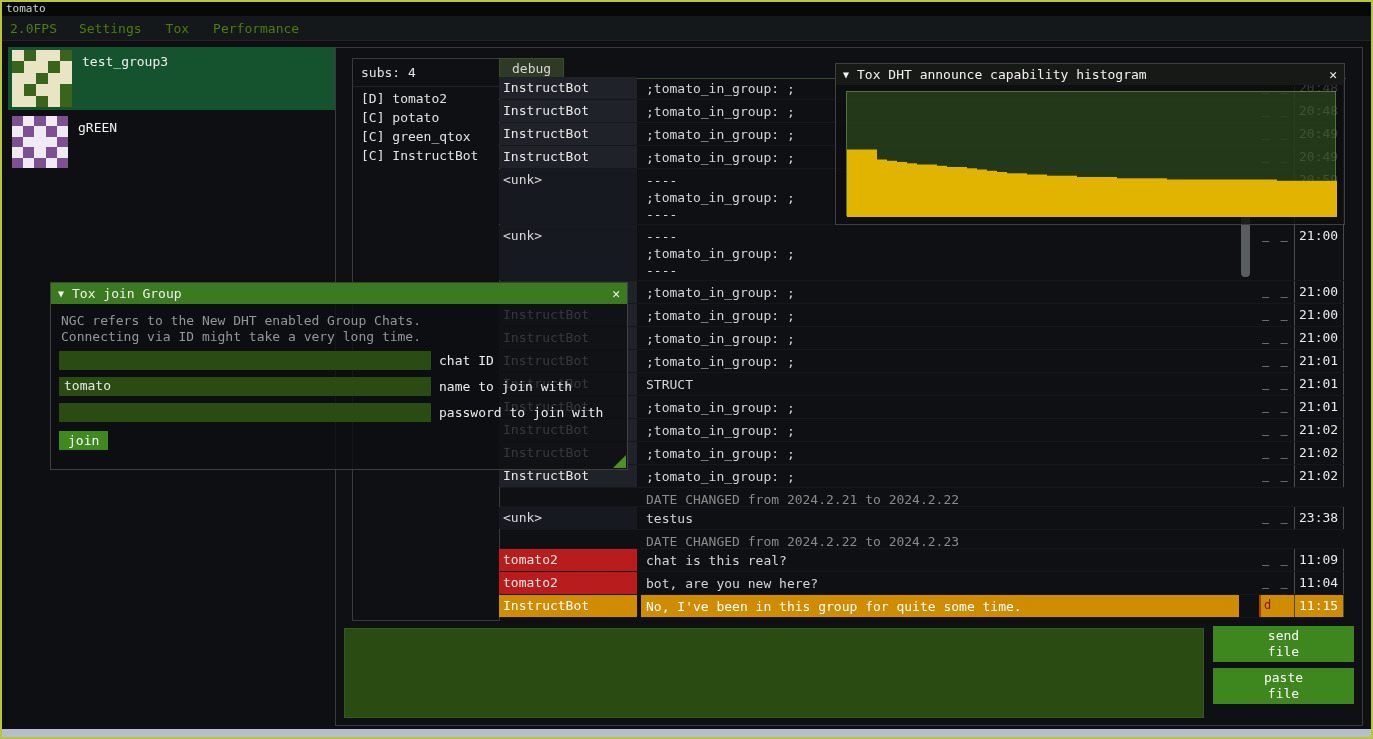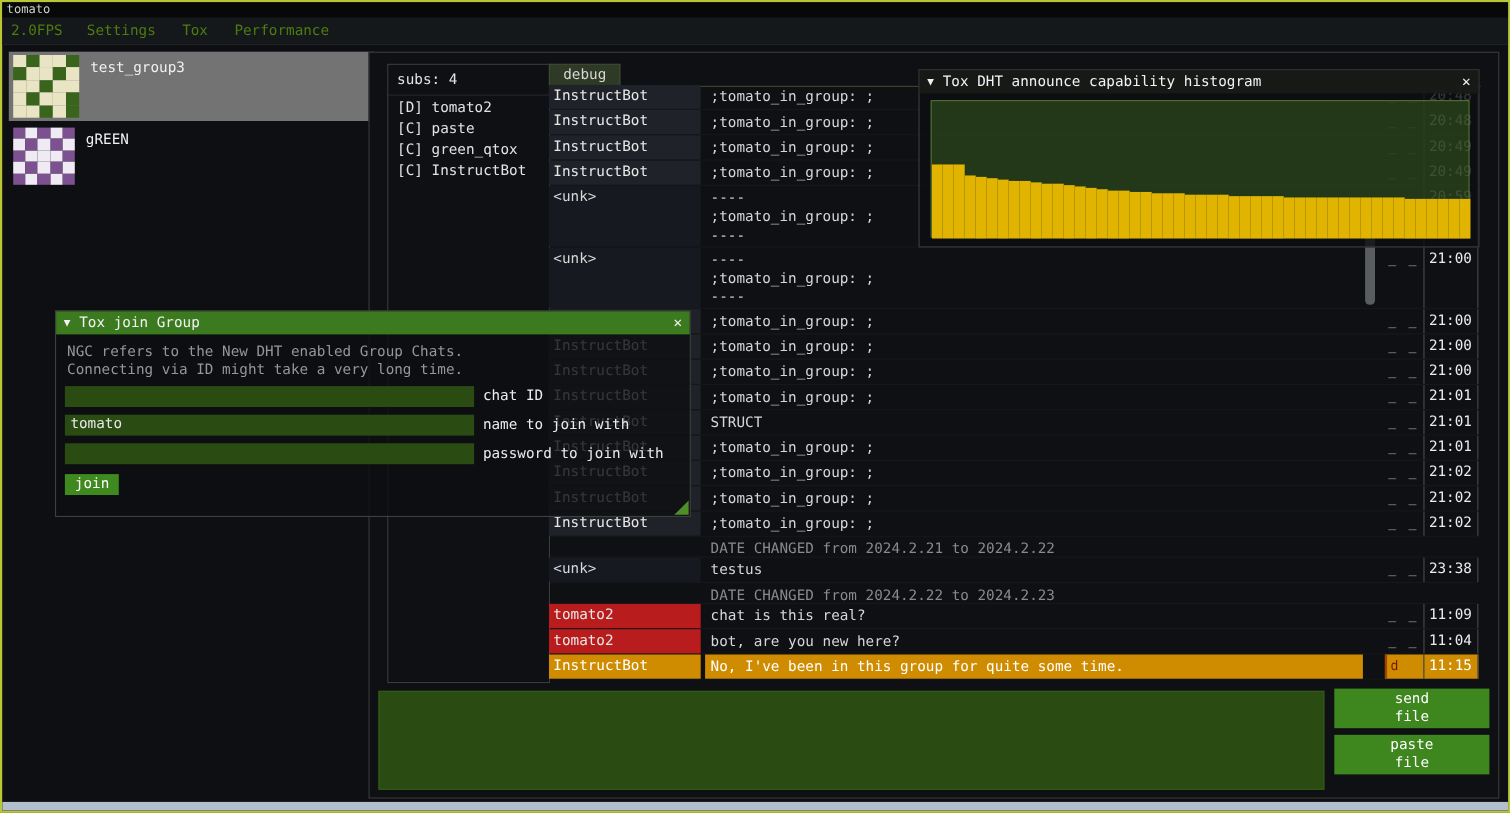--- a/index.html
+++ b/index.html
@@ -7,21 +7,21 @@
   body{font-family:"DejaVu Sans Mono",monospace;font-size:13px;color:#e4e4e4;}
   .app{position:relative;width:1373px;height:739px;background:#0d0f12;border:2px solid #b9c736;overflow:hidden;}
 
   .titlebar{position:absolute;left:0;top:0;right:0;height:14px;background:#070808;font-size:11px;line-height:14px;padding-left:4px;color:#ccd2cc;}
   .menubar{position:absolute;left:0;top:14px;right:0;height:25px;background:#15181a;display:flex;align-items:center;border-bottom:1px solid #222;}
   .menu-item{padding:0 12px;color:#4d7c0f;cursor:default;}
   .menu-item.fps{padding:0 10px 0 8px;}
 
   .contacts{position:absolute;left:6px;top:45px;width:332px;}
   .contact{display:flex;gap:10px;padding:3px 4px;margin-bottom:3px;align-items:flex-start;}
-  .contact.selected{background:#737373;}
+  .contact.selected{background:#14532d;}
   .avatar{display:grid;flex:none;}
   .contact-label{padding-top:4px;color:#f0f0f0;}
 
   .gpanel{position:absolute;left:333px;top:45px;width:1028px;height:679px;border:1px solid #3a3a3a;background:#0e1013;}
   .subs{position:absolute;left:16px;top:10px;width:148px;height:563px;border:1px solid #3a3a3a;}
   .subs-title{padding:6px 8px;border-bottom:1px solid rgba(255,255,255,0.08);}
   .member{padding:2px 8px;white-space:nowrap;color:#e2e2e2;}
   .member:first-of-type{margin-top:2px;}
 
   .tabbar{position:absolute;left:163px;top:10px;width:847px;height:21px;border-bottom:1px solid #3c4a30;}
@@ -148,21 +148,21 @@
         <div class="contact-label">gREEN</div>
       </div>
     </div>
 
   <div class="gpanel">
 
     <div class="subs">
       <div class="subs-title">subs: 4</div>
       <div id="members">
           <div class="member">[D] tomato2</div>
-          <div class="member">[C] paste</div>
+          <div class="member">[C] potato</div>
           <div class="member">[C] green_qtox</div>
           <div class="member">[C] InstructBot</div>
         </div>
     </div>
 
     <div class="tabbar">
       <div class="tab">debug</div>
     </div>
 
     <div class="chatrows" id="chatrows">

